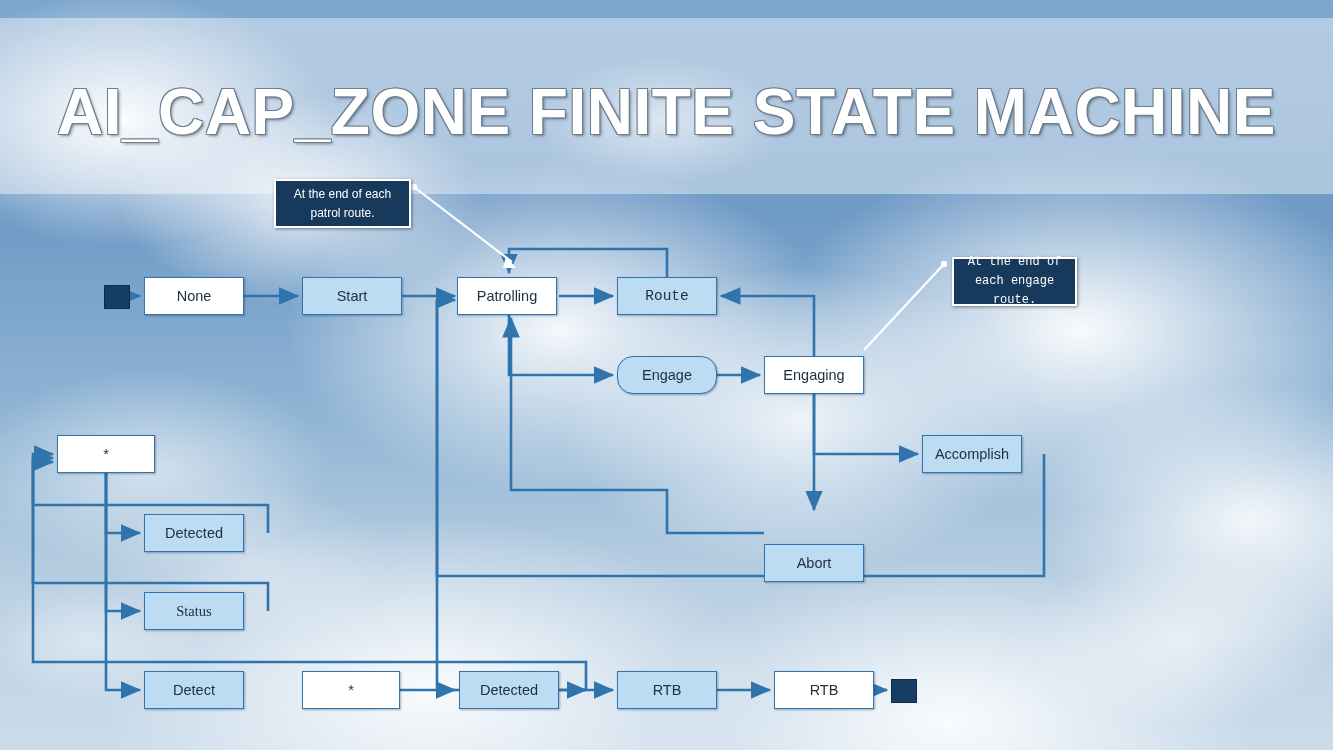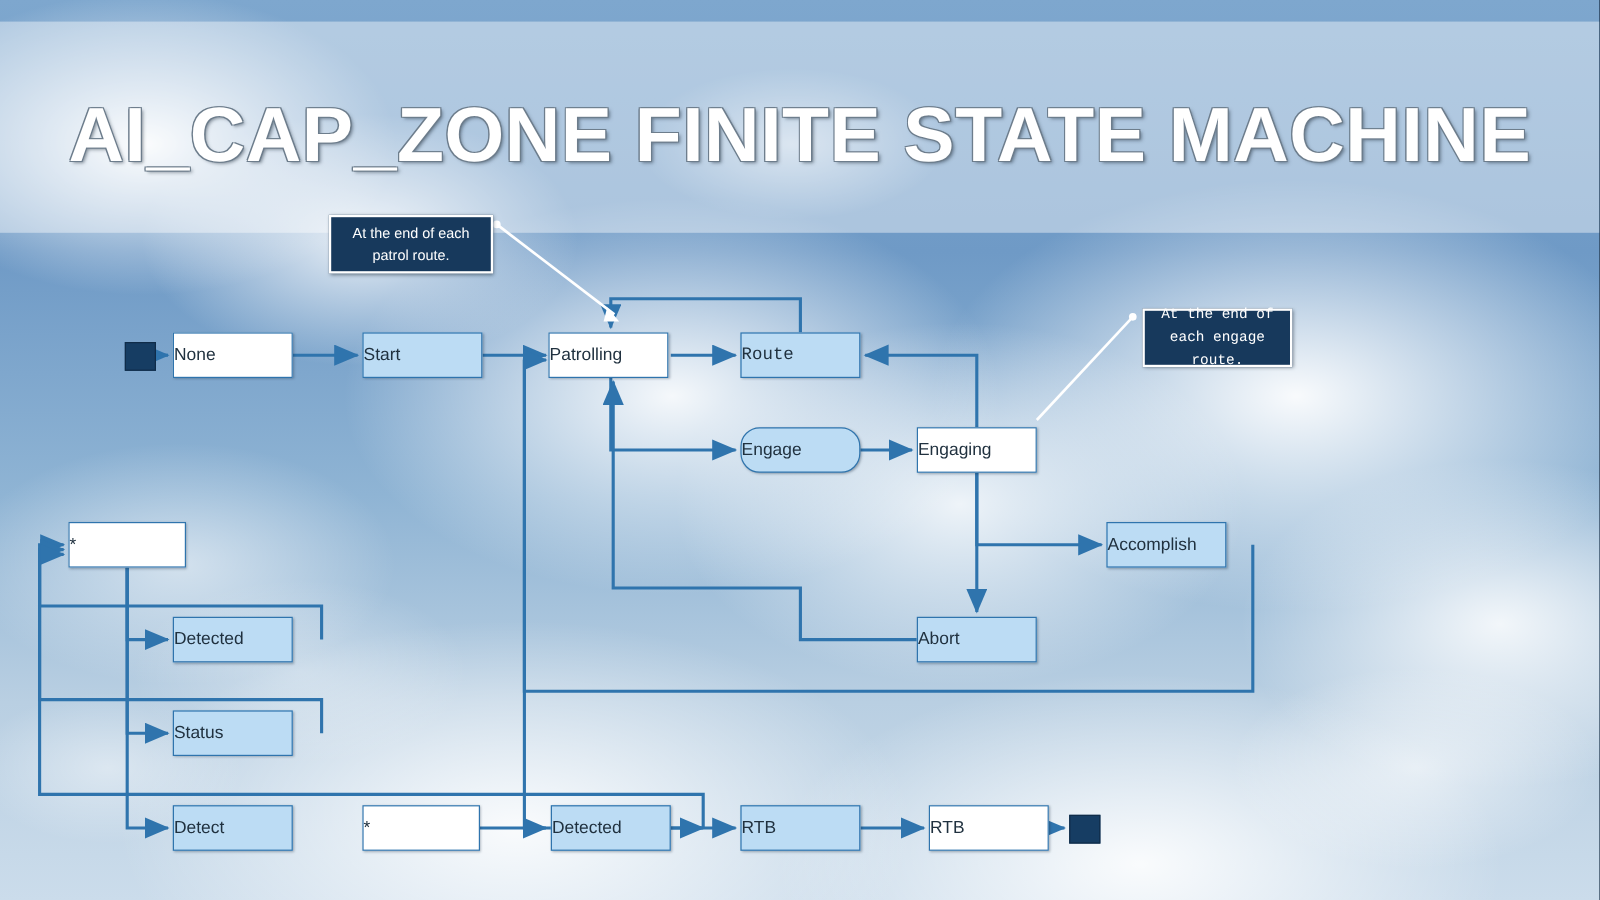--- a/index.html
+++ b/index.html
@@ -70,21 +70,21 @@
     width: 1333px; height: 750px;
     pointer-events: none;
   }
   
   .node {
     position: absolute;
     box-sizing: border-box;
     border: 1px solid #2e6ca4;
     display: flex;
     align-items: center;
-    justify-content: flex-start;
+    justify-content: center;
     font-size: 14.5px;
     color: #20313f;
     box-shadow: 1px 1px 2px rgba(20,40,60,0.35);
   }
   .node.blue {
     background: #bcdcf4;
     border-color: #2f74ad;
   }
   .node.white {
     background: #ffffff;
@@ -210,33 +210,33 @@
   </div>
 
   <div class="node white" style="left:764px;top:356px;width:100px;height:38px;">
     <span>Engaging</span>
   </div>
 
   <div class="node blue" style="left:922px;top:435px;width:100px;height:38px;">
     <span>Accomplish</span>
   </div>
 
-  <div class="node blue" style="left:764px;top:514px;width:100px;height:38px;">
+  <div class="node blue" style="left:764px;top:544px;width:100px;height:38px;">
     <span>Abort</span>
   </div>
 
   <div class="node white" style="left:57px;top:435px;width:98px;height:38px;">
     <span>*</span>
   </div>
 
   <div class="node blue" style="left:144px;top:514px;width:100px;height:38px;">
     <span>Detected</span>
   </div>
 
-  <div class="node blue" style="left:144px;top:592px;width:100px;height:38px;">
+  <div class="node blue" style="left:144px;top:592px;width:100px;height:38px;font-family:Liberation Serif, serif;">
     <span>Status</span>
   </div>
 
   <div class="node blue" style="left:144px;top:671px;width:100px;height:38px;">
     <span>Detect</span>
   </div>
 
   <div class="node white" style="left:302px;top:671px;width:98px;height:38px;">
     <span>*</span>
   </div>

